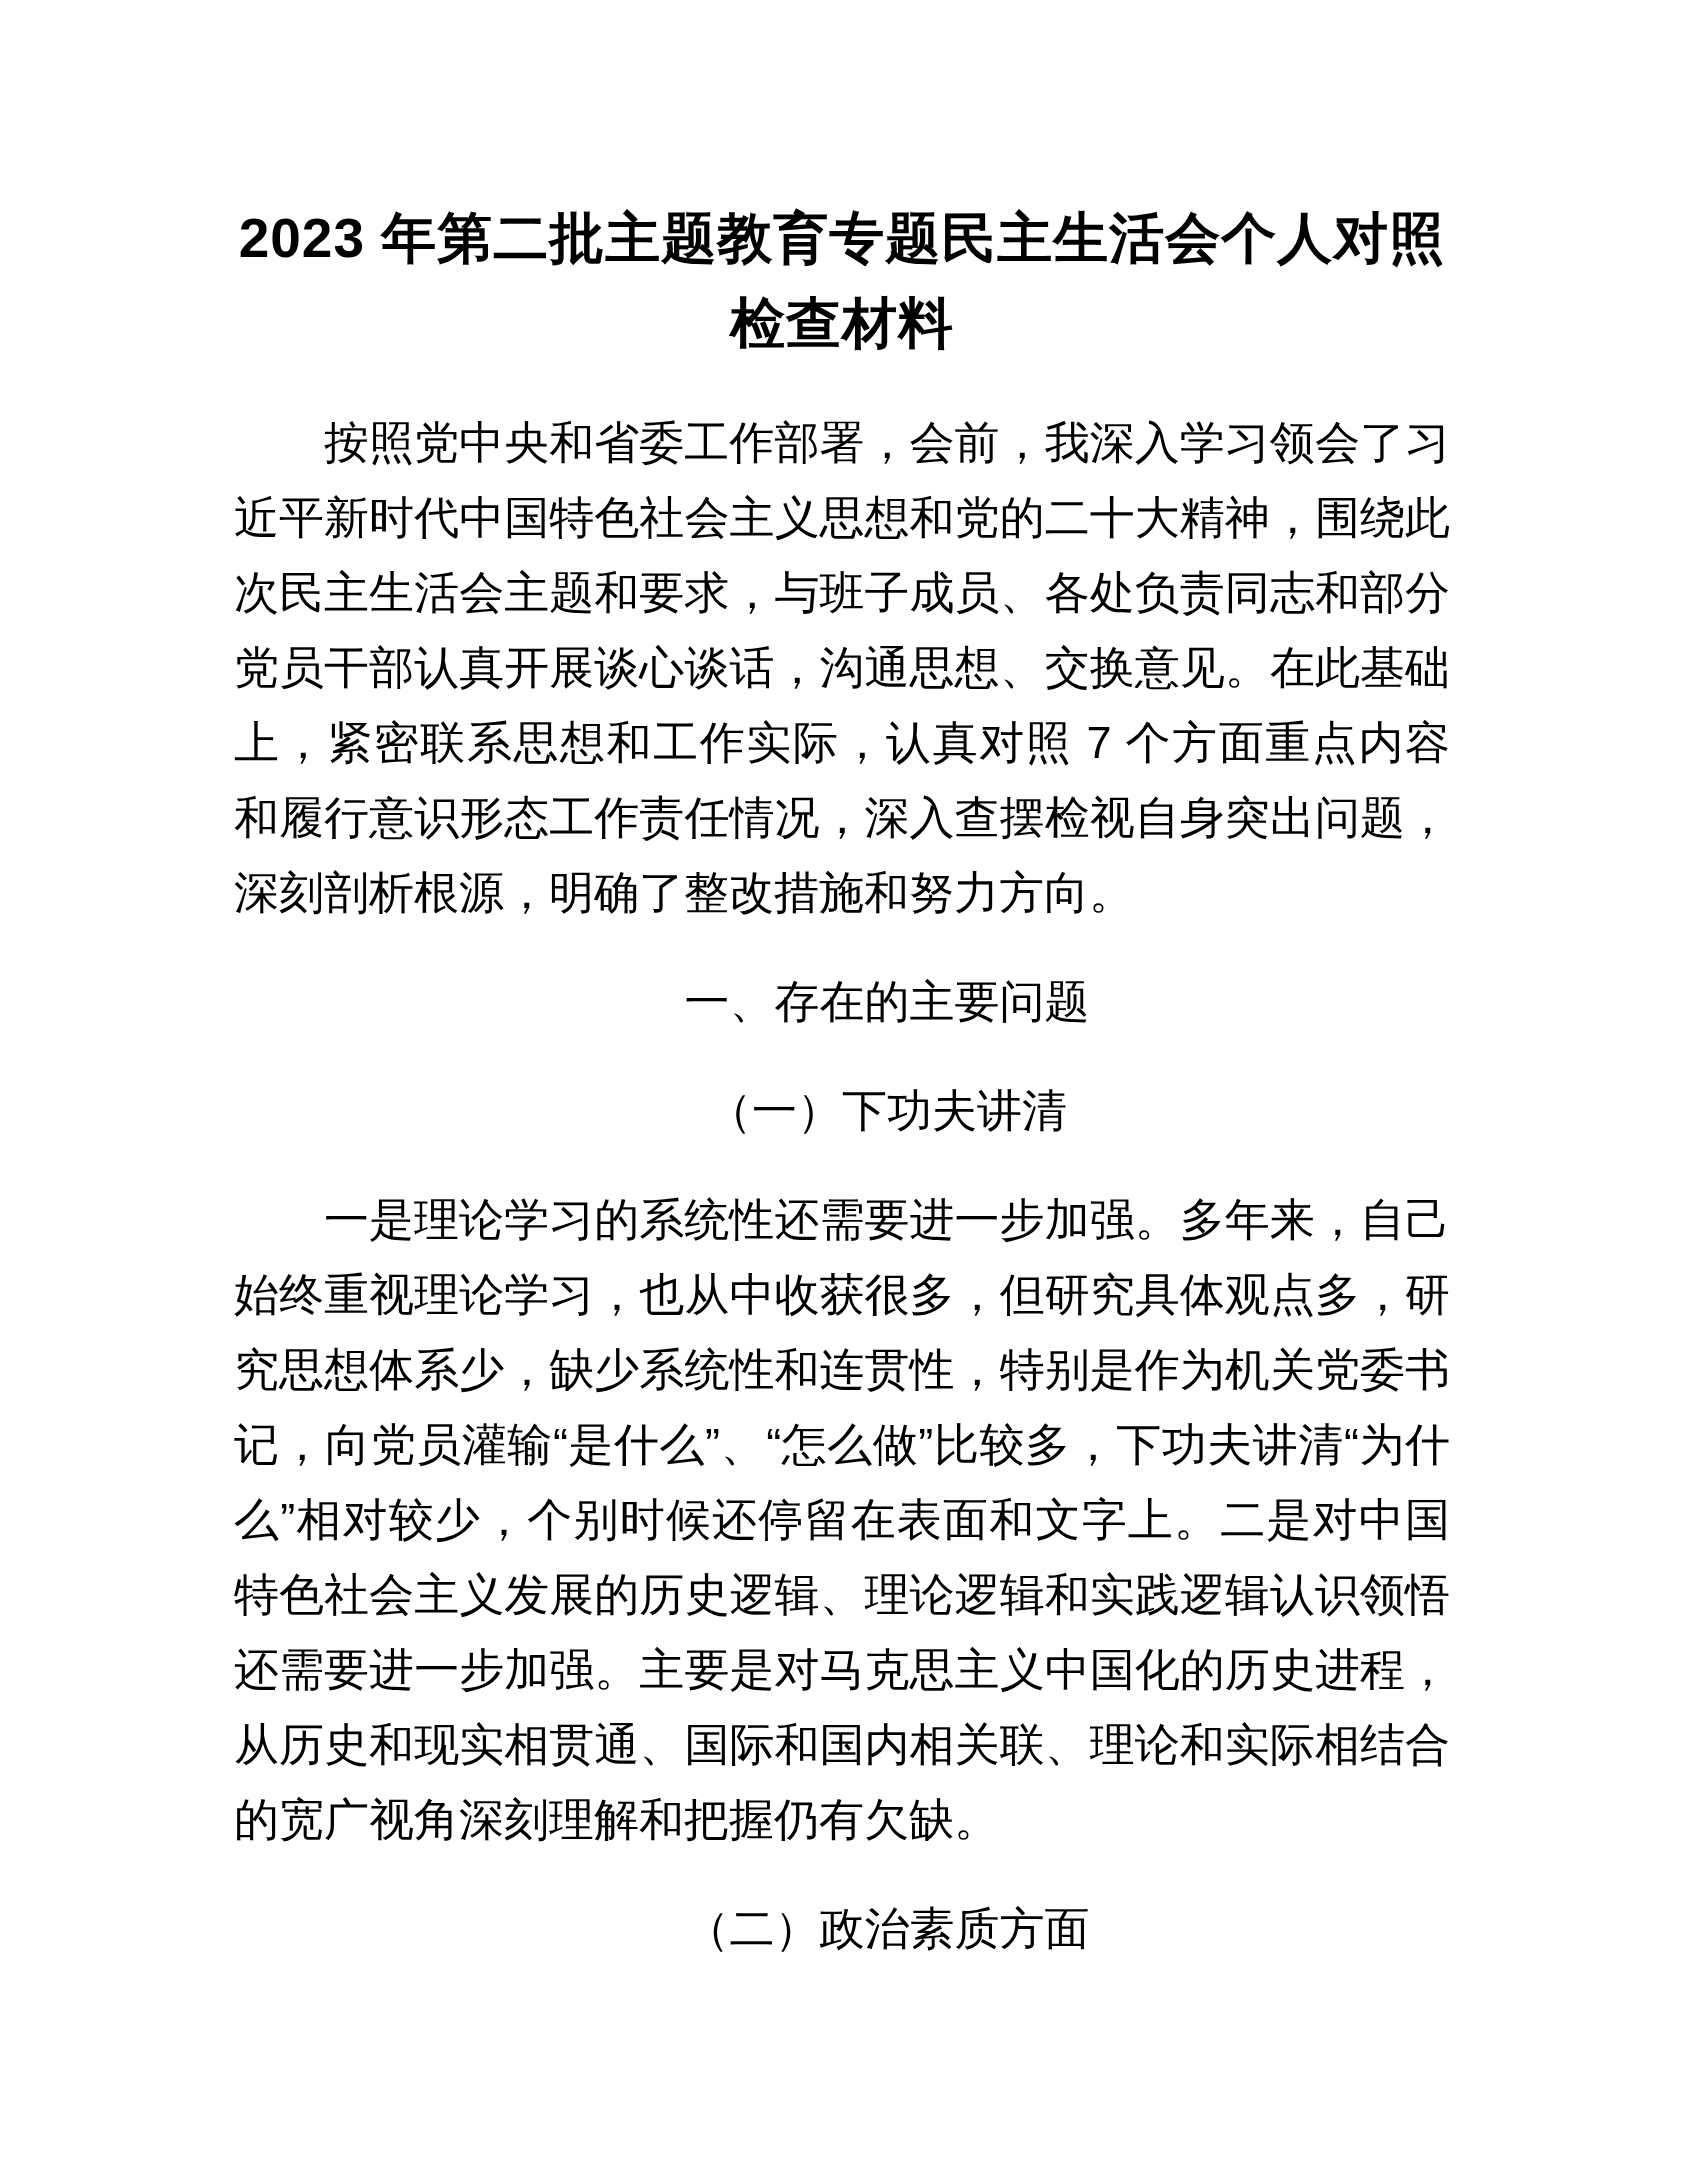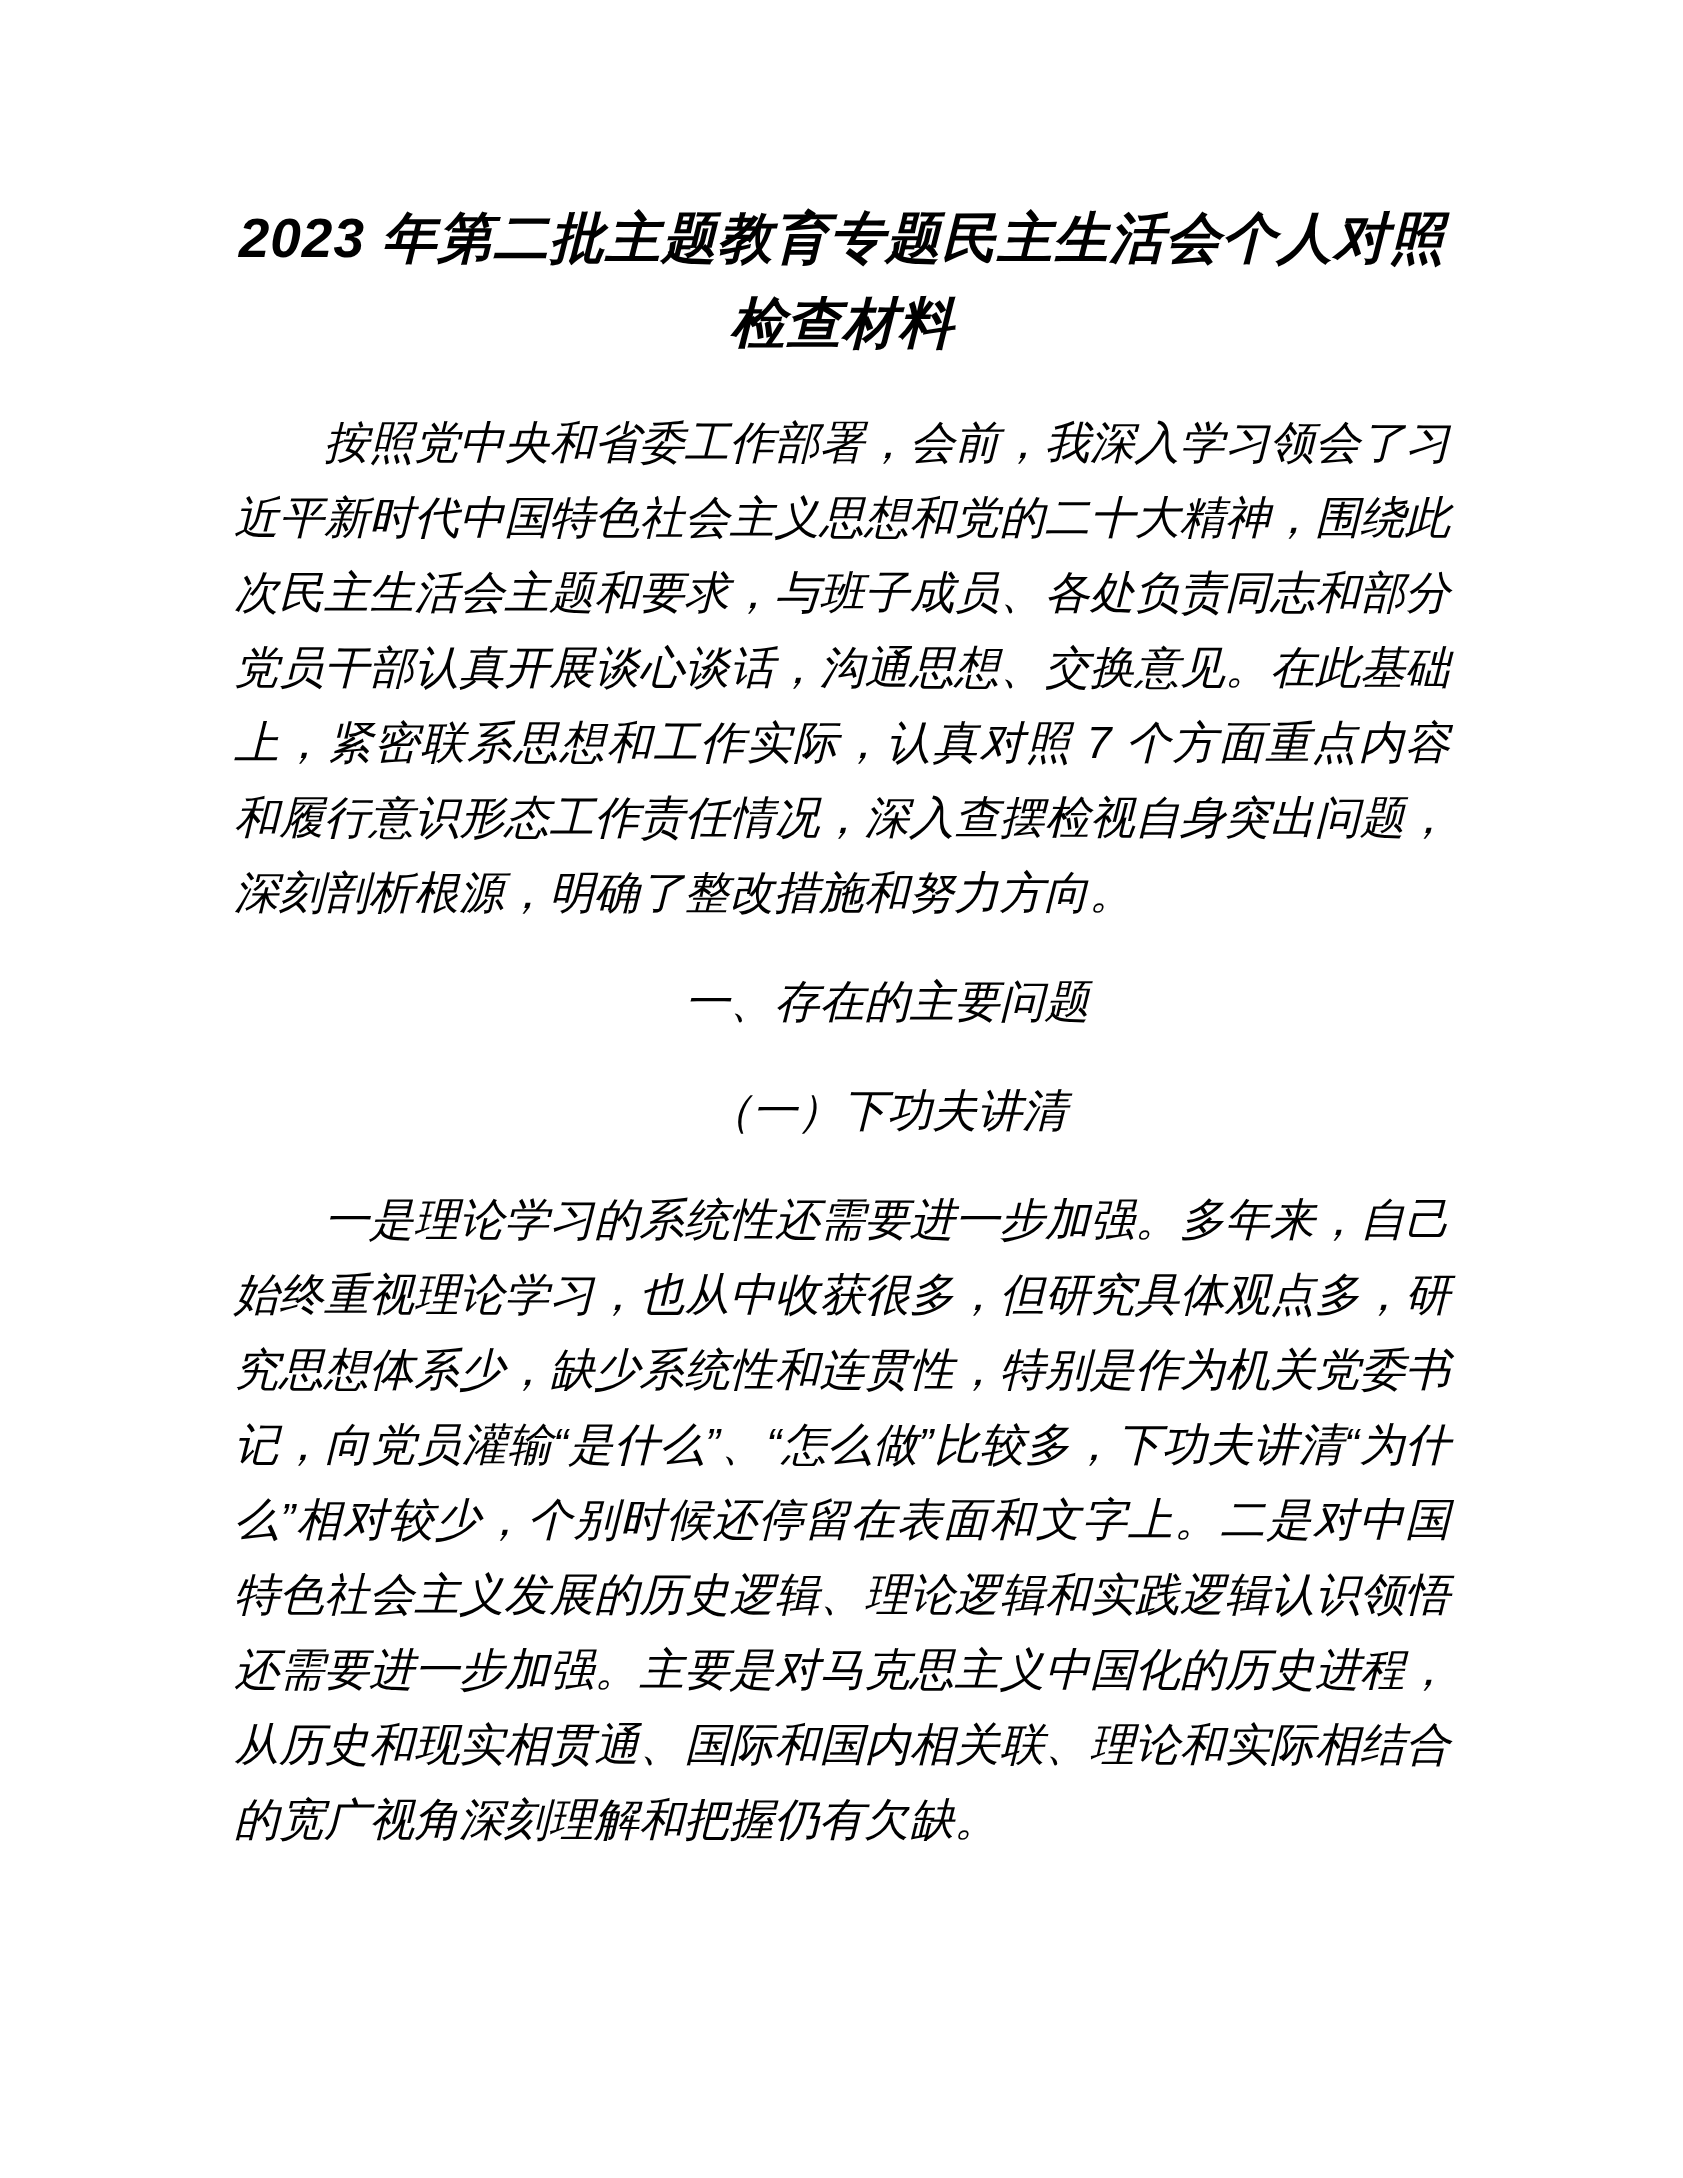--- a/index.html
+++ b/index.html
@@ -12,21 +12,20 @@
       color: #000000;
     }
     .page {
       position: relative;
       width: 1683px;
       height: 2178px;
       box-sizing: border-box;
       background: #ffffff;
       padding: 196px 233px 59px 234px;
       overflow: hidden;
-      font-style: italic;
     }
     .doc-title {
       font-size: 55px;
       font-weight: bold;
       line-height: 1.55;
       text-align: center;
       margin: 0 0 38px 0;
       letter-spacing: 1px;
     }
     .para {
@@ -51,15 +50,16 @@
   <h1 class="doc-title">2023 年第二批主题教育专题民主生活会个人对照检查材料</h1>
 
   <p class="para">按照党中央和省委工作部署，会前，我深入学习领会了习近平新时代中国特色社会主义思想和党的二十大精神，围绕此次民主生活会主题和要求，与班子成员、各处负责同志和部分党员干部认真开展谈心谈话，沟通思想、交换意见。在此基础上，紧密联系思想和工作实际，认真对照 7 个方面重点内容和履行意识形态工作责任情况，深入查摆检视自身突出问题，深刻剖析根源，明确了整改措施和努力方向。</p>
 
   <p class="para heading-1">一、存在的主要问题</p>
 
   <p class="para heading-2">（一）下功夫讲清</p>
 
   <p class="para">一是理论学习的系统性还需要进一步加强。多年来，自己始终重视理论学习，也从中收获很多，但研究具体观点多，研究思想体系少，缺少系统性和连贯性，特别是作为机关党委书记，向党员灌输“是什么”、“怎么做”比较多，下功夫讲清“为什么”相对较少，个别时候还停留在表面和文字上。二是对中国特色社会主义发展的历史逻辑、理论逻辑和实践逻辑认识领悟还需要进一步加强。主要是对马克思主义中国化的历史进程，从历史和现实相贯通、国际和国内相关联、理论和实际相结合的宽广视角深刻理解和把握仍有欠缺。</p>
 
+  <p class="para heading-2">（二）政治素质方面</p>
 
 </div>
 
 
 </body></html>

